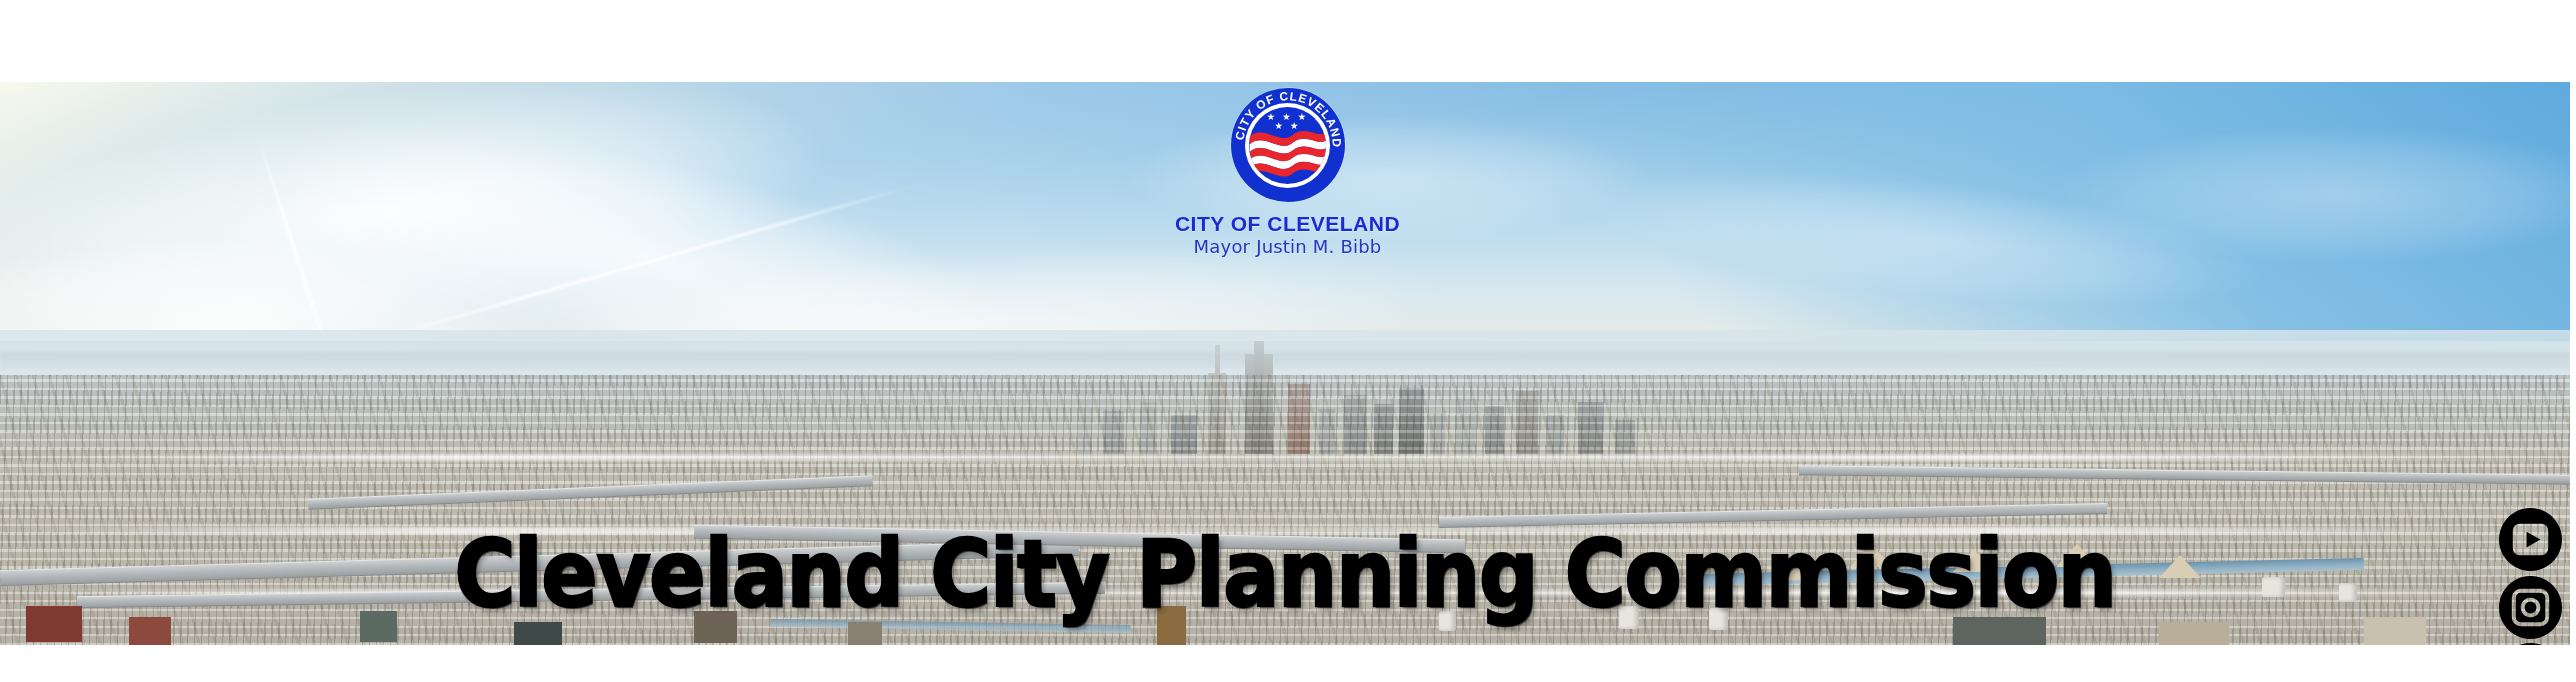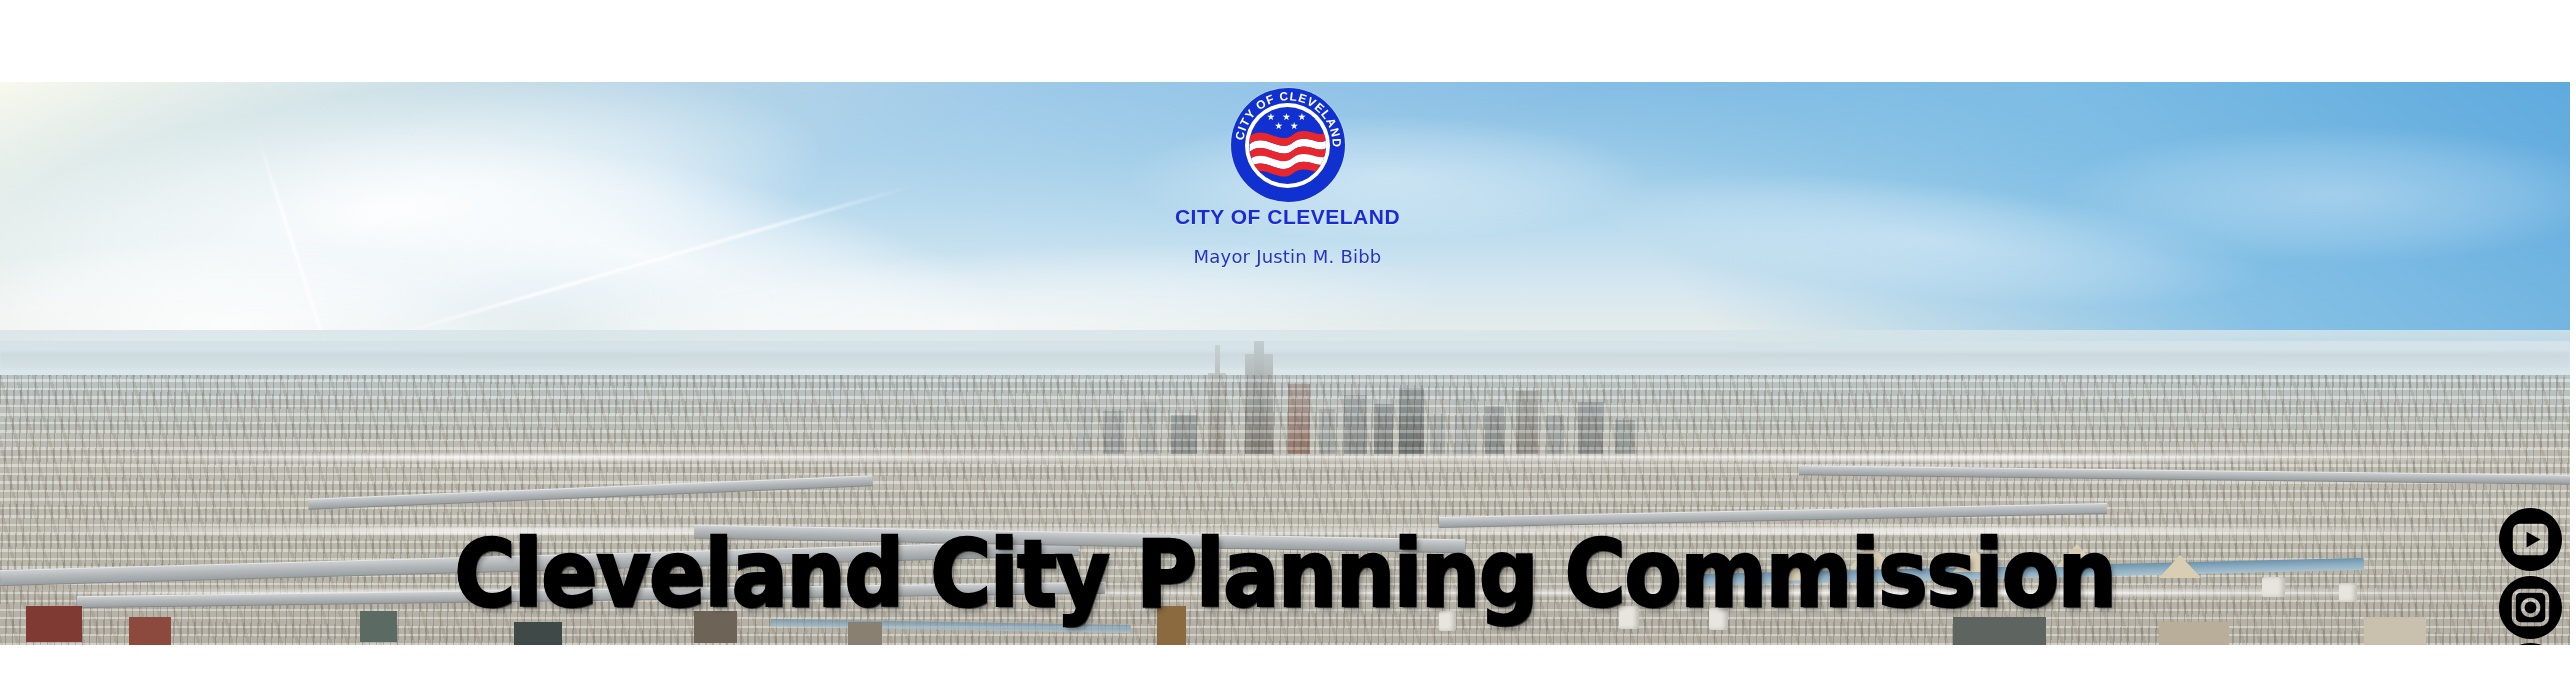--- a/index.html
+++ b/index.html
@@ -228,31 +228,31 @@
     text-align:center;
     color:#ffffff;
     font-size:9.3px;
     letter-spacing:2.3px;
     line-height:1;
   }
   .seal-flag{position:absolute; left:-1.5px; top:20px; width:80px; height:56px;}
   .seal-flag svg{width:100%;height:100%;display:block;}
 
   .city-name{
-    margin-top:4px;
+    margin-top:11px;
     color:#1a2bd6;
     font-family:"Liberation Sans",sans-serif;
     font-weight:700;
     font-size:21px;
     letter-spacing:0.5px;
     line-height:1.05;
     text-shadow:0 0.8px 0.8px rgba(255,255,255,.45);
   }
   .mayor-name{
-    margin-top:19px;
+    margin-top:2px;
     color:#2434c4;
     font-family:"DejaVu Sans",sans-serif;
     font-weight:400;
     font-size:18px;
     letter-spacing:0.2px;
     line-height:1.1;
     text-shadow:0 0.8px 0.8px rgba(255,255,255,.45);
   }
 
   

